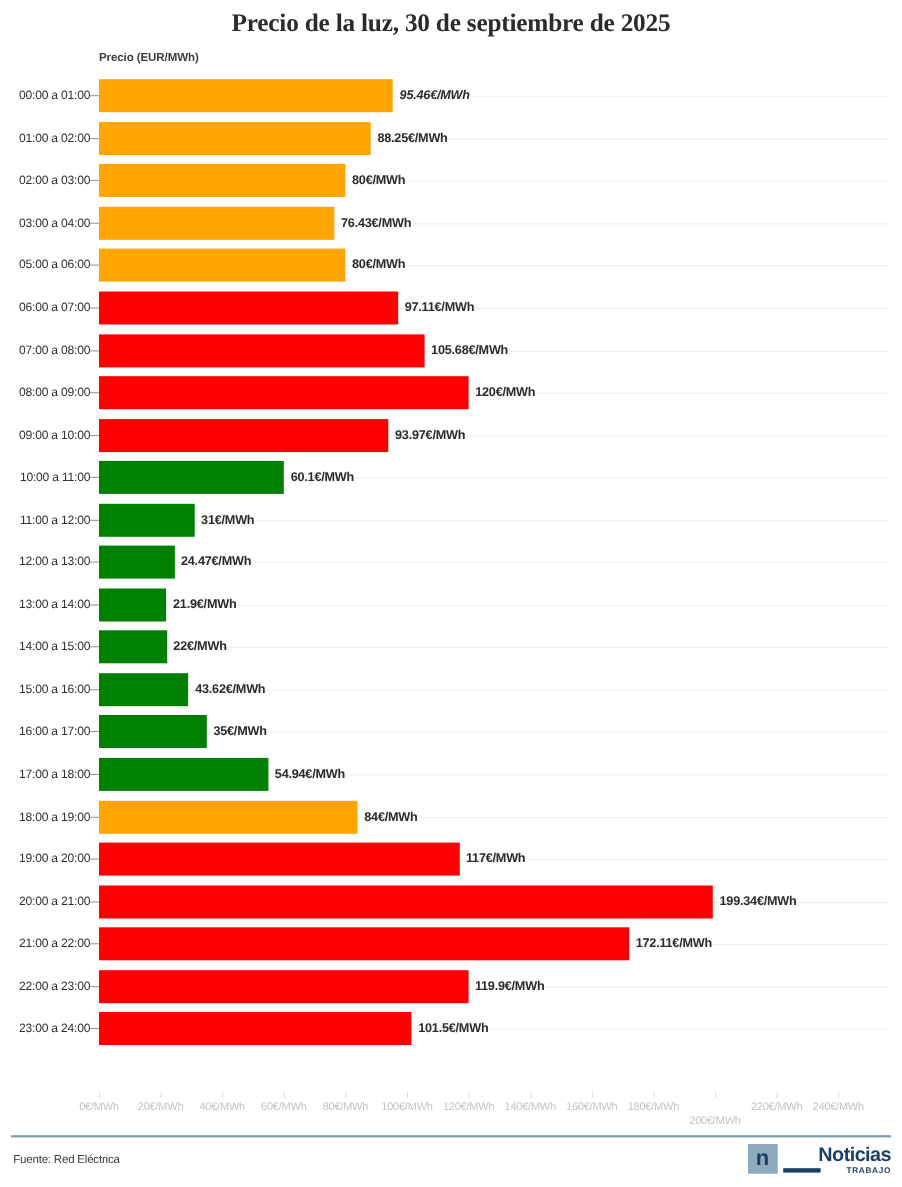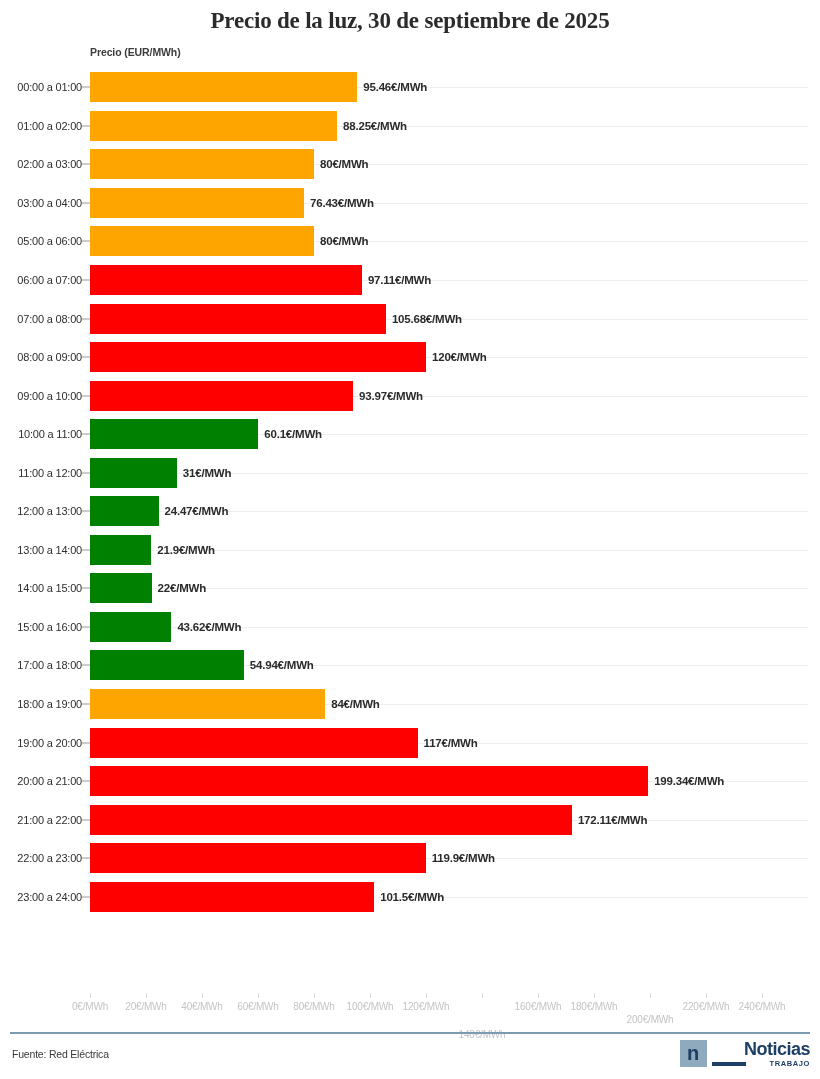--- a/index.html
+++ b/index.html
@@ -208,21 +208,21 @@
 <div class="chart-title">Precio de la luz, 30 de septiembre de 2025</div>
 
 <div class="axis-title">Precio (EUR/MWh)</div>
 
 <div class="plot" id="plot">
     <div class="row">
       <div class="row-grid"></div>
       <div class="cat-label">00:00 a 01:00</div>
       <div class="tick"></div>
       <div class="bar" style="width: 267.288px; background: rgb(255, 165, 0);"></div>
-      <div class="bar-value" style="left: 363.288px;">95.46€/MWh</div>
+      <div class="bar-value" style="left: 363.288px; font-style: italic;">95.46€/MWh</div>
     </div>
     <div class="row">
       <div class="row-grid"></div>
       <div class="cat-label">01:00 a 02:00</div>
       <div class="tick"></div>
       <div class="bar" style="width: 247.1px; background: rgb(255, 165, 0);"></div>
       <div class="bar-value" style="left: 343.1px;">88.25€/MWh</div>
     </div>
     <div class="row">
       <div class="row-grid"></div>
@@ -307,20 +307,27 @@
       <div class="tick"></div>
       <div class="bar" style="width: 61.6px; background: rgb(0, 128, 0);"></div>
       <div class="bar-value" style="left: 157.6px;">22€/MWh</div>
     </div>
     <div class="row">
       <div class="row-grid"></div>
       <div class="cat-label">15:00 a 16:00</div>
       <div class="tick"></div>
       <div class="bar" style="width: 81.424px; background: rgb(0, 128, 0);"></div>
       <div class="bar-value" style="left: 177.424px;">43.62€/MWh</div>
+    </div>
+    <div class="row">
+      <div class="row-grid"></div>
+      <div class="cat-label">16:00 a 17:00</div>
+      <div class="tick"></div>
+      <div class="bar" style="width: 98px; background: rgb(0, 128, 0);"></div>
+      <div class="bar-value" style="left: 194px;">35€/MWh</div>
     </div>
     <div class="row">
       <div class="row-grid"></div>
       <div class="cat-label">17:00 a 18:00</div>
       <div class="tick"></div>
       <div class="bar" style="width: 153.832px; background: rgb(0, 128, 0);"></div>
       <div class="bar-value" style="left: 249.832px;">54.94€/MWh</div>
     </div>
     <div class="row">
       <div class="row-grid"></div>
@@ -375,21 +382,21 @@
     <div class="xtick-label" style="left: 202px;">40€/MWh</div>
     <div class="xtick-mark" style="left: 258px;"></div>
     <div class="xtick-label" style="left: 258px;">60€/MWh</div>
     <div class="xtick-mark" style="left: 314px;"></div>
     <div class="xtick-label" style="left: 314px;">80€/MWh</div>
     <div class="xtick-mark" style="left: 370px;"></div>
     <div class="xtick-label" style="left: 370px;">100€/MWh</div>
     <div class="xtick-mark" style="left: 426px;"></div>
     <div class="xtick-label" style="left: 426px;">120€/MWh</div>
     <div class="xtick-mark" style="left: 482px;"></div>
-    <div class="xtick-label" style="left: 482px; margin-top: 28px;">140€/MWh</div>
+    <div class="xtick-label" style="left: 482px;">140€/MWh</div>
     <div class="xtick-mark" style="left: 538px;"></div>
     <div class="xtick-label" style="left: 538px;">160€/MWh</div>
     <div class="xtick-mark" style="left: 594px;"></div>
     <div class="xtick-label" style="left: 594px;">180€/MWh</div>
     <div class="xtick-mark" style="left: 650px;"></div>
     <div class="xtick-label" style="left: 650px; margin-top: 13px;">200€/MWh</div>
     <div class="xtick-mark" style="left: 706px;"></div>
     <div class="xtick-label" style="left: 706px;">220€/MWh</div>
     <div class="xtick-mark" style="left: 762px;"></div>
     <div class="xtick-label" style="left: 762px;">240€/MWh</div>

